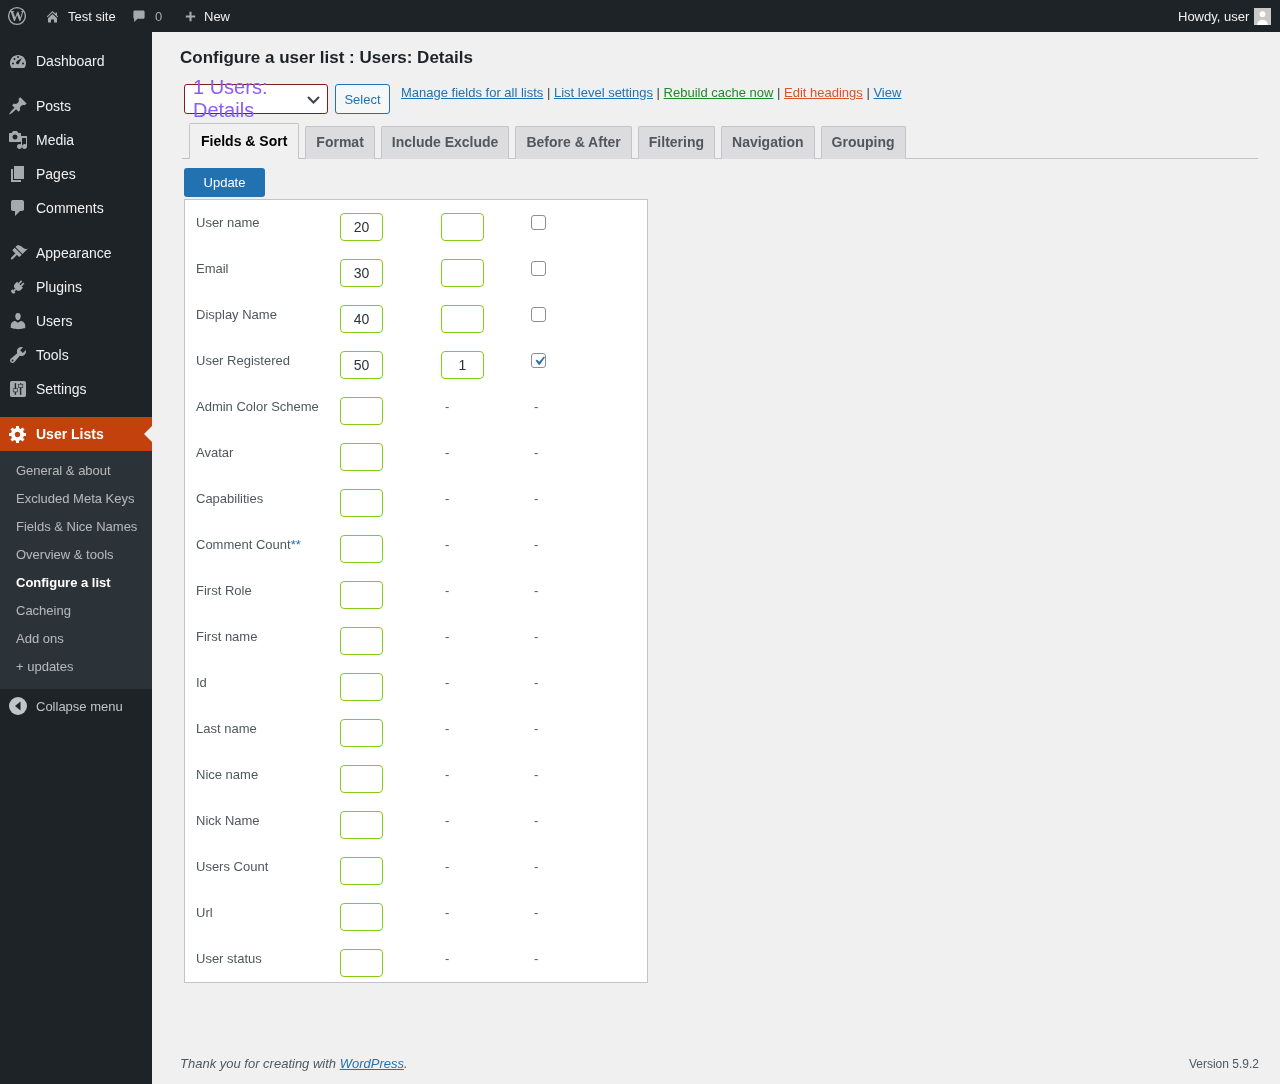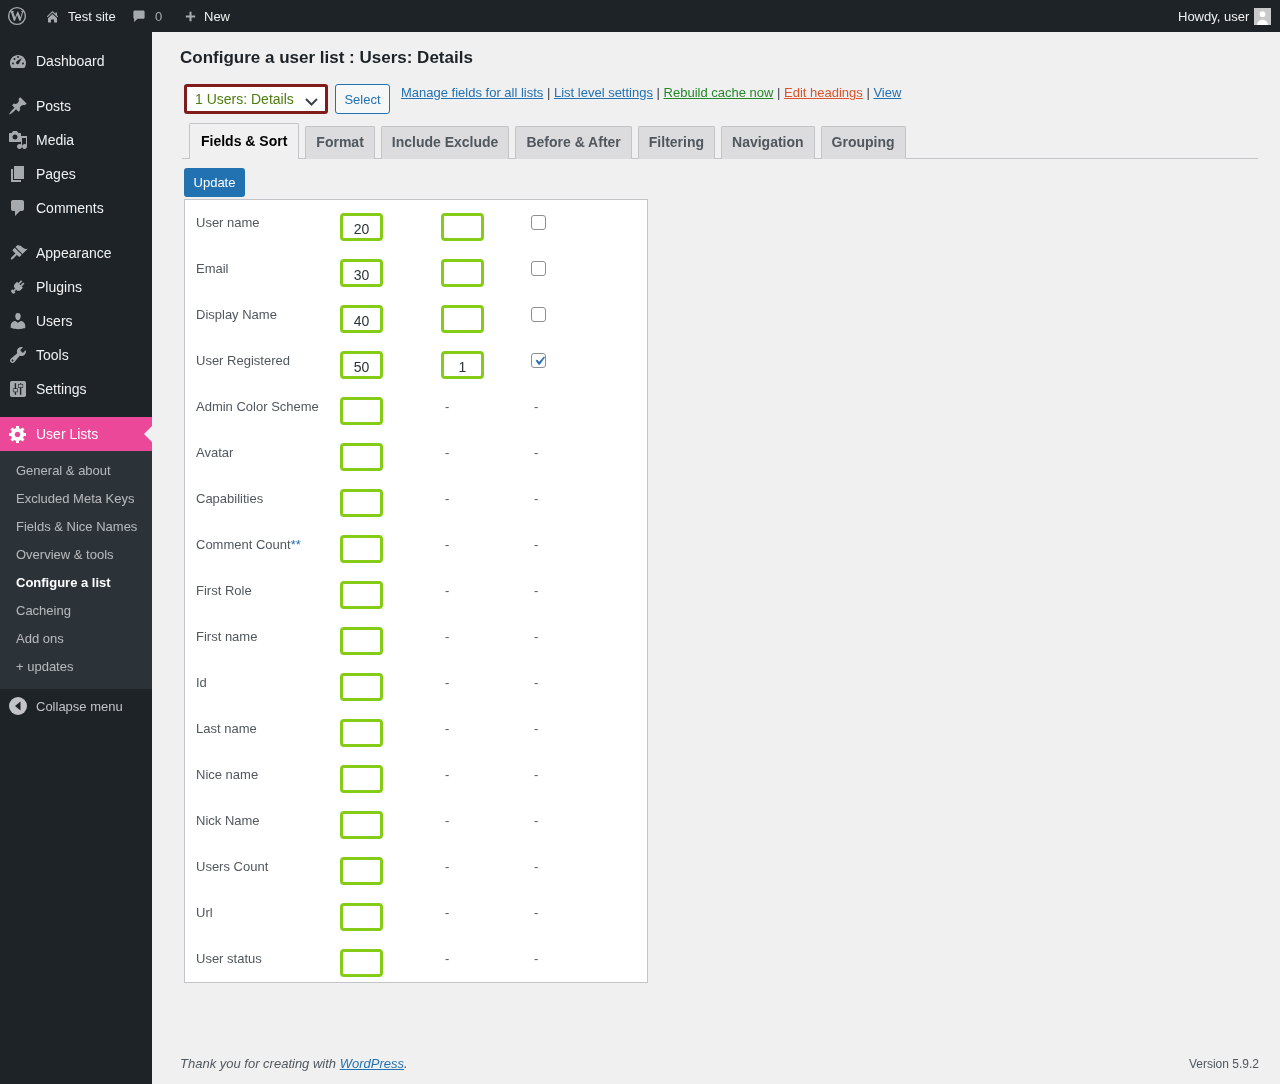--- a/index.html
+++ b/index.html
@@ -13,60 +13,60 @@
 #adminbar .txt { font-size:13px; color:#f0f0f1; }
 #adminbar .num { font-size:13px; color:#a7aaad; }
 
 
 #sidebar { position:absolute; top:32px; left:0; width:152px; height:1052px; background:#1d2327; }
 #menu { margin-top:12px; }
 .mi { height:34px; display:flex; align-items:center; }
 .ic { width:20px; height:20px; margin-left:8px; flex:none; }
 .mi .lb { margin-left:8px; font-size:14px; color:#f0f0f1; }
 .msep { height:11px; }
-.mi.cur { background:#ec4899; position:relative; }
+.mi.cur { background:#c2410c; position:relative;font-weight:bold; }
 .mi.cur::after { content:""; position:absolute; right:0; top:50%; margin-top:-8px;
   border:8px solid transparent; border-right-color:#f0f0f1; }
 #submenu { background:#2c3338; padding:6px 0 8px 4px; }
 #submenu a { display:block; height:28px; line-height:28px; padding-left:12px;
   font-size:13px; color:rgba(240,240,241,.7); text-decoration:none; }
 #submenu a.cur { color:#fff; font-weight:bold; }
 #collapse { height:34px; display:flex; align-items:center; color:#a7aaad; }
 #collapse .lb { margin-left:8px; font-size:13px; color:#c3c4c7; }
 
 
 #content { position:absolute; left:160px; top:32px; width:1120px; height:1052px; background:#f0f0f1; }
 h2.title { position:absolute; left:20px; top:16px; margin:0; font-size:17px; font-weight:bold; color:#1d2327; }
 #controls { position:absolute; left:24px; top:52px; height:30px; display:flex; align-items:center; }
-#sel { width:144px; height:30px; background:#fff; border:3px solid #7f1d1d; border-radius:3px;
-  font-size:14px; color:#4d7c0f; display:flex; align-items:center; padding-left:8px; position:relative; }
+#sel { width:144px; height:30px; background:#fff; border:1px solid #7f1d1d; border-radius:3px;
+  font-size:20px; color:#8b5cf6; display:flex; align-items:center; padding-left:8px; position:relative; }
 #sel svg { position:absolute; right:7px; top:10px; }
 #btn-select { margin-left:7px; width:55px; height:30px; border:1px solid #2271b1; border-radius:3px;
   background:#f6f7f7; color:#2271b1; font-size:13px; display:flex; align-items:center; justify-content:center; }
 #links { position:absolute; left:241px; top:53px; font-size:13px; color:#3c434a; white-space:nowrap; }
 #links a { text-decoration:underline; }
 a.blu { color:#2271b1; } a.grn { color:#23882a; } a.org { color:#d9532c; }
 
 
 #tabrow { position:absolute; left:22px; top:91px; width:1076px; height:36px; border-bottom:1px solid #c3c4c7; white-space:nowrap; font-size:0; }
 .tab { display:inline-block; vertical-align:bottom; background:#dcdcde; border:1px solid #c3c4c7; border-bottom:none;
   font-size:14px; font-weight:bold; color:#50575e; padding:0 10px; height:33px; line-height:30px; margin-right:6px; border-radius:2px 2px 0 0; }
 .tab.act { background:#f0f0f1; color:#000; height:36px; line-height:34px; padding:0 11px; margin-left:7px; }
 
 
-#update { position:absolute; left:24px; top:136px; width:61px; height:29px; background:#2271b1; color:#fff;
+#update { position:absolute; left:24px; top:136px; width:81px; height:29px; background:#2271b1; color:#fff;
   font-size:13px; border-radius:3px; display:flex; align-items:center; justify-content:center; }
 
 
 #tbl { position:absolute; left:24px; top:167px; width:464px; background:#fff; border:1px solid #c3c4c7; }
 #thead { height:32px; border-bottom:1px solid #c3c4c7; position:relative; font-size:14px; }
 #thead span { position:absolute; top:8px; }
 .row { height:46px; position:relative; }
 .row .lab { position:absolute; left:11px; top:15px; font-size:13px; color:#50575e; }
-.inp { position:absolute; width:43px; height:28px; border:3px solid #84cc16; border-radius:4px; background:#fff;
+.inp { position:absolute; width:43px; height:28px; border:1px solid #84cc16; border-radius:4px; background:#fff;
   top:13px; font-size:14px; color:#2c3338; text-align:center; line-height:26px; }
 .cb { position:absolute; top:15px; width:15px; height:15px; border:1px solid #8c8f94; border-radius:3px; background:#fff; }
 .dash { position:absolute; top:15px; font-size:13px; color:#50575e; }
 .c2 { left:155px; } .c3 { left:256px; }
 
 
 #foot-l { position:absolute; left:20px; top:1024px; font-size:13px; font-style:italic; color:#50575e; }
 #foot-l a { color:#2271b1; text-decoration:underline; }
 #foot-r { position:absolute; right:21px; top:1025px; font-size:12px; color:#50575e; }
 </style>

